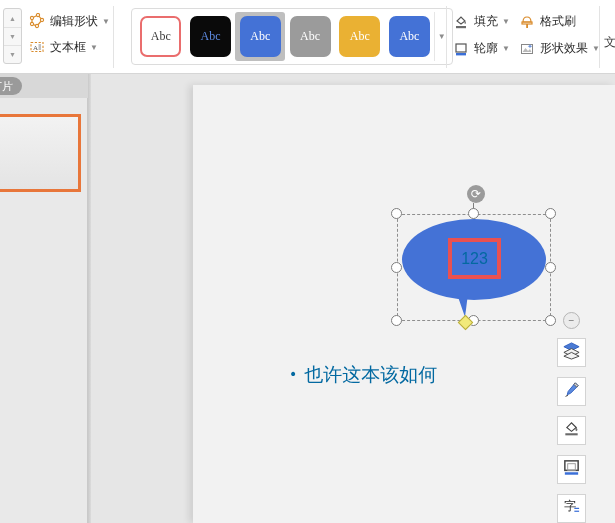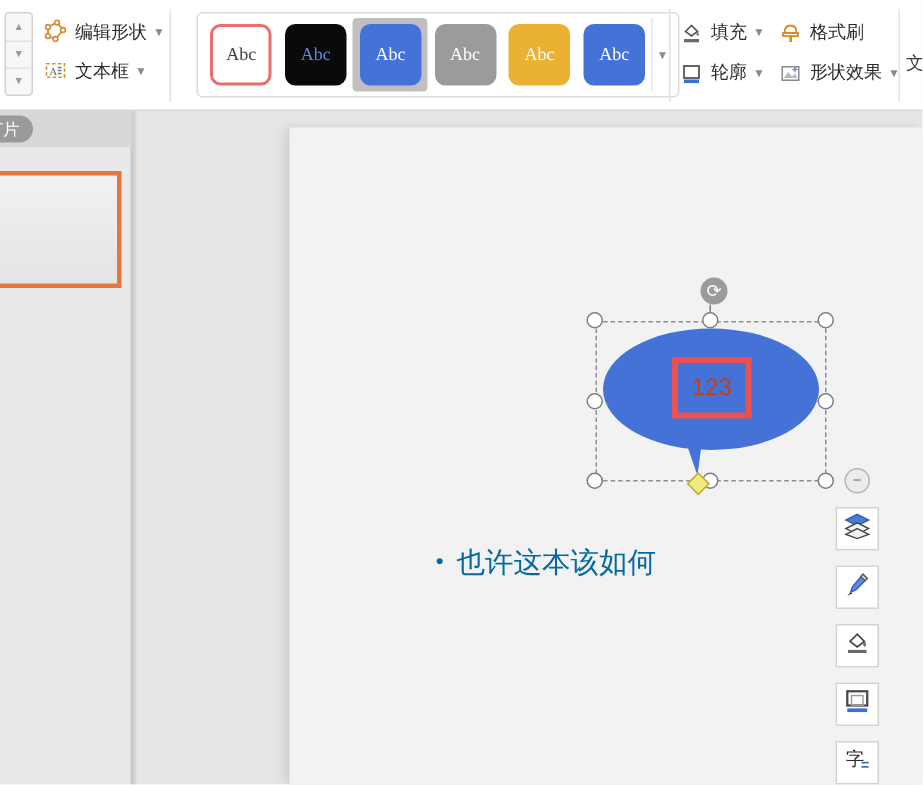--- a/index.html
+++ b/index.html
@@ -108,21 +108,21 @@
   }
   .tail{
     position:absolute;left:60px;top:80px;width:0;height:0;
     border-left:8px solid transparent;border-right:3px solid transparent;
     border-top:23px solid #4472d6;
   }
   .inner-box{
     position:absolute;left:51px;top:24px;width:53px;height:41px;
     border:4px solid #ea5151;display:flex;align-items:center;justify-content:center;
   }
-  .inner-box span{color:#c2410c;font-size:16px;}
+  .inner-box span{color:#0369a1;font-size:16px;}
   .handle{
     position:absolute;width:11px;height:11px;border-radius:50%;
     background:#fff;border:1px solid #7d7d7d;
   }
   .rot-stem{position:absolute;left:76px;top:-11px;width:1px;height:12px;background:#7d7d7d;}
   .rot{
     position:absolute;left:70px;top:-29px;width:18px;height:18px;border-radius:50%;
     background:#9b9b9b;display:flex;align-items:center;justify-content:center;
     color:#fff;font-size:12px;
   }

